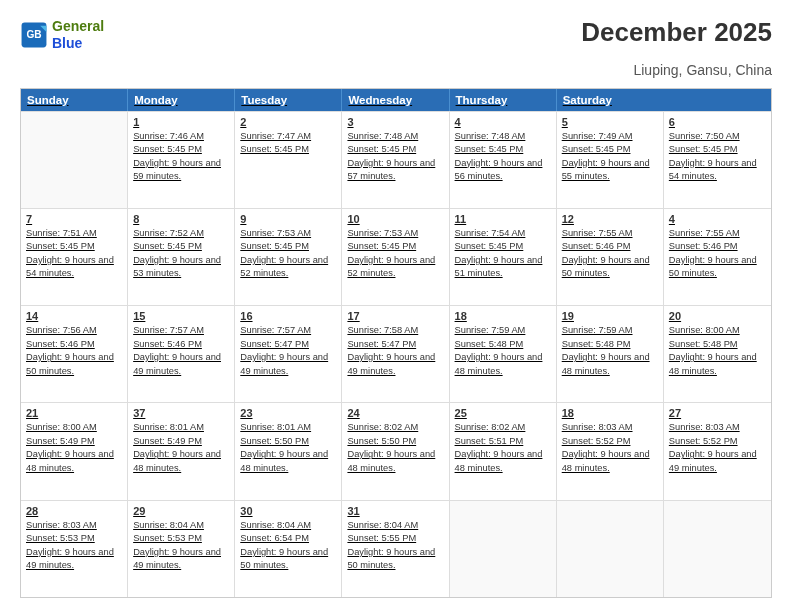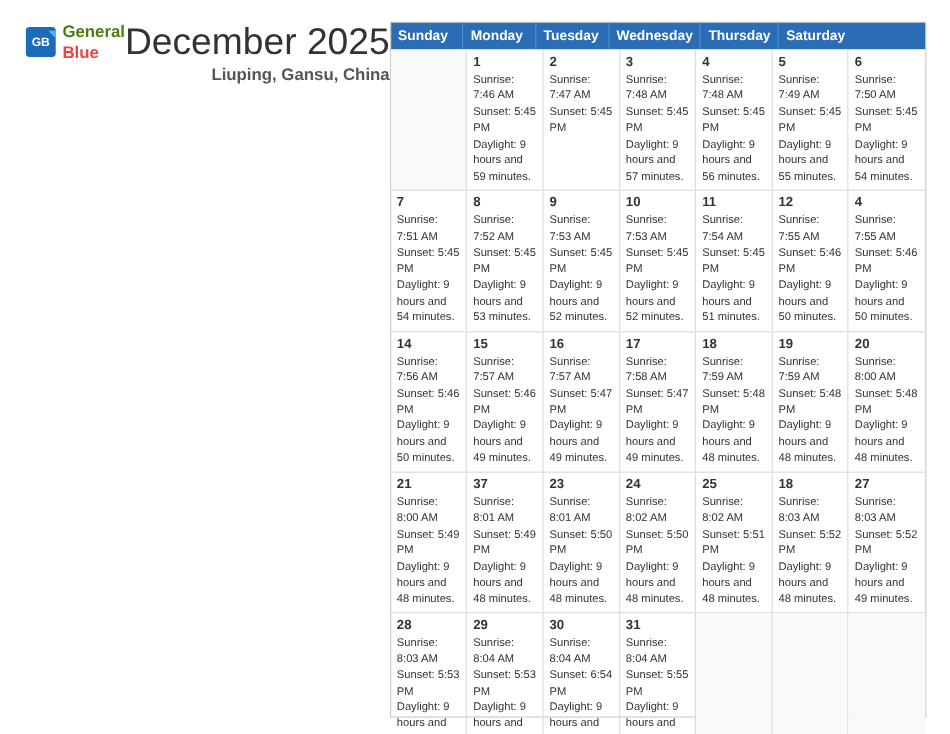--- a/index.html
+++ b/index.html
@@ -8,21 +8,21 @@
       height: 612px;
       font-family: Arial, sans-serif;
       background: #fff;
       overflow: hidden;
     }
     .page {
       width: 792px;
       height: 612px;
       padding: 18px 20px 14px 20px;
       display: flex;
-      flex-direction: row;
+      flex-direction: column;
     }
     .header {
       display: flex;
       justify-content: space-between;
       align-items: flex-start;
       margin-bottom: 10px;
     }
     .logo {
       display: flex;
       align-items: center;
@@ -38,36 +38,36 @@
       color: #4d7c0f;
     }
     .logo-icon {
       width: 28px;
       height: 28px;
     }
     .title-block {
       text-align: right;
     }
     .main-title {
-      font-size: 31px;
-      font-weight: normal;
+      font-size: 26px;
+      font-weight: bold;
       color: #333;
       line-height: 1.1;
     }
     .subtitle {
       font-size: 14px;
       color: #555;
-      margin-top: 2px;
-      font-weight: bold;
+      margin-top: 15px;
     }
     .calendar {
       flex: 1;
       display: flex;
       flex-direction: column;
       border: 1px solid #ccc;
+      text-decoration: underline;
     }
     .cal-header-row {
       display: grid;
       grid-template-columns: repeat(7, 1fr);
       background: #2a6db5;
     }
     .cal-header-cell {
       color: #fff;
       font-size: 11.5px;
       font-weight: bold;
@@ -122,21 +122,21 @@
   <div class="header">
     <div class="logo">
       <svg class="logo-icon" viewBox="0 0 36 36">
         <rect x="2" y="2" width="32" height="32" rx="4" fill="#1a6bba"></rect>
         <text x="18" y="22" font-size="13" font-weight="bold" fill="white" text-anchor="middle" font-family="Arial">GB</text>
         <polygon points="26,6 34,6 34,14" fill="#4eb8e8"></polygon>
       </svg>
       <div>
         <div class="logo-text">
           <span>General</span><br>
-          <span style="color:#ef4444;">Blue</span>
+          <span style="color:#1d4ed8;">Blue</span>
         </div>
       </div>
     </div>
     <div class="title-block">
       <div class="main-title">December 2025</div>
       <div class="subtitle">Liuping, Gansu, China</div>
     </div>
   </div>
 
   <div class="calendar">

